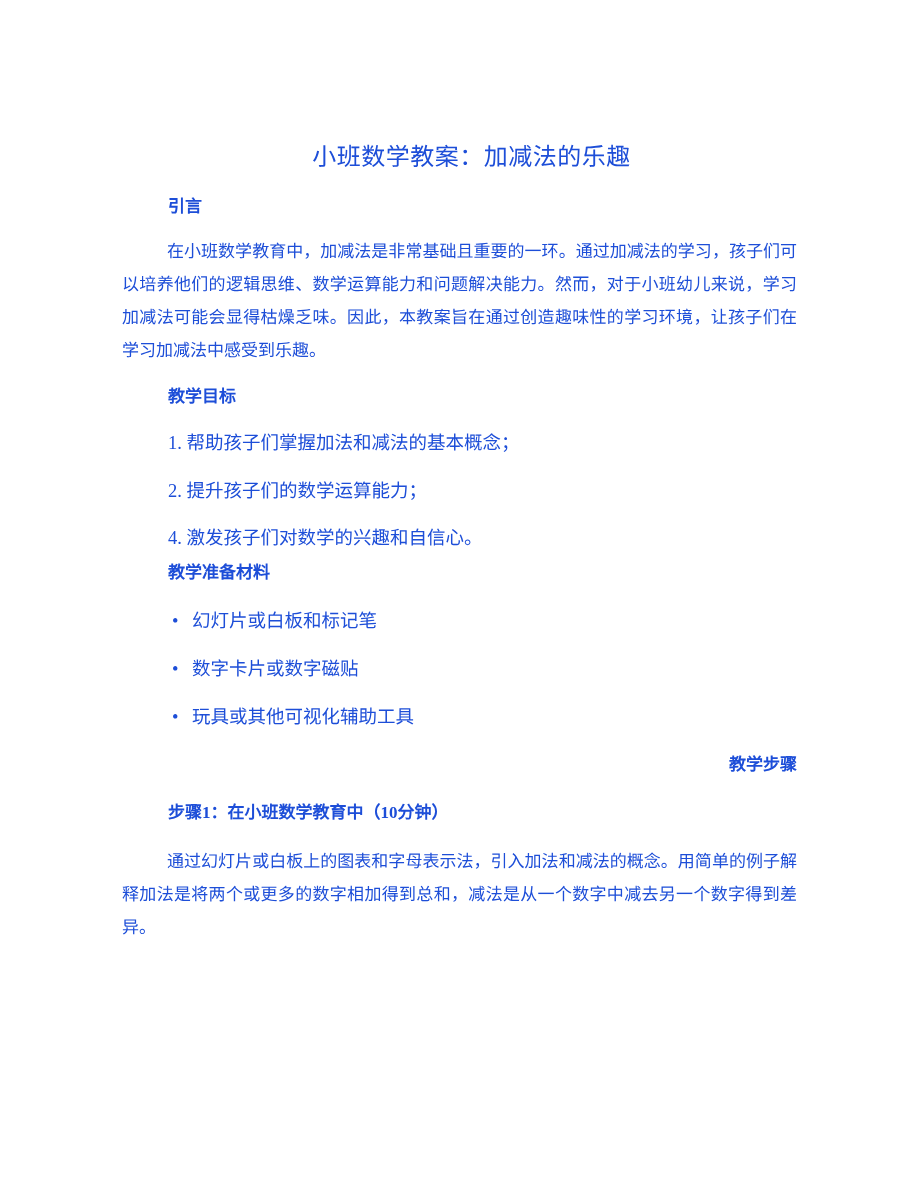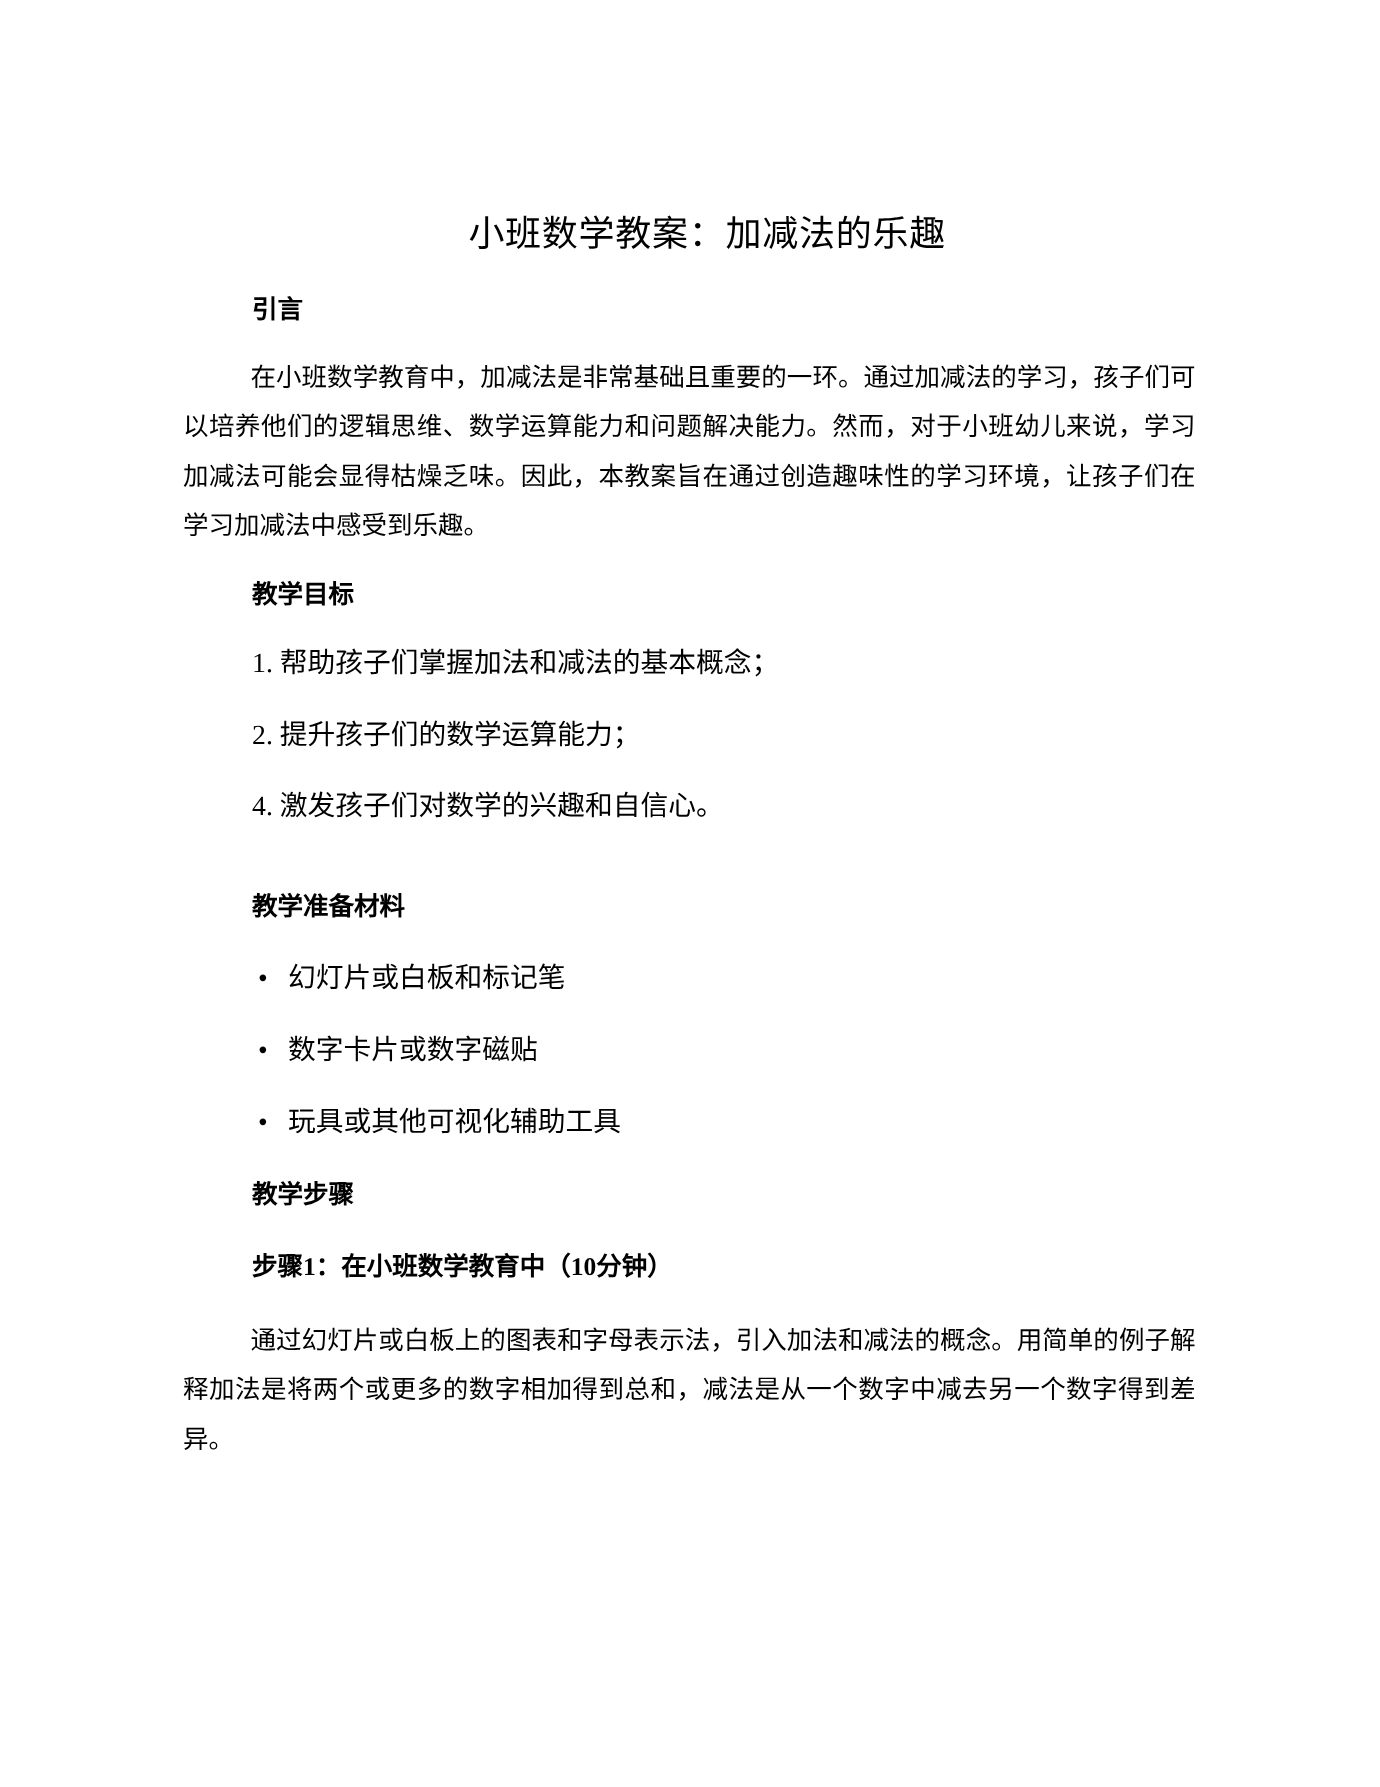--- a/index.html
+++ b/index.html
@@ -9,41 +9,41 @@
   }
   .page {
     position: relative;
     box-sizing: border-box;
     width: 920px;
     height: 1191px;
     background: #ffffff;
     padding: 0 123px 0 122px;
     overflow: hidden;
     font-family: "Liberation Serif", "DejaVu Serif", serif;
-    color: #000000;
+    color: #1d4ed8;
   }
   .doc-title {
     margin: 141px 0 0 0;
     font-size: 24px;
     line-height: 32px;
     font-weight: 400;
     text-align: center;
     text-indent: 24px;
     letter-spacing: 0.5px;
   }
   .hd {
     font-size: 17px;
     line-height: 26px;
     font-weight: 700;
     padding-left: 46px;
   }
   .hd-intro     { margin-top: 21px; }
   .hd-goals     { margin-top: 17px; }
-  .hd-materials { margin-top: 41px; }
-  .hd-steps     { margin-top: 22px; }
+  .hd-materials { margin-top: 9px; }
+  .hd-steps     { margin-top: 22px; text-align: right; }
   .hd-step1     { margin-top: 22px; }
   .para {
     font-size: 17px;
     line-height: 33px;
     text-align: justify;
     text-indent: 45px;
     margin: 0;
   }
   .para-intro { margin-top: 15px; }
   .para-step1 { margin-top: 19px; }

